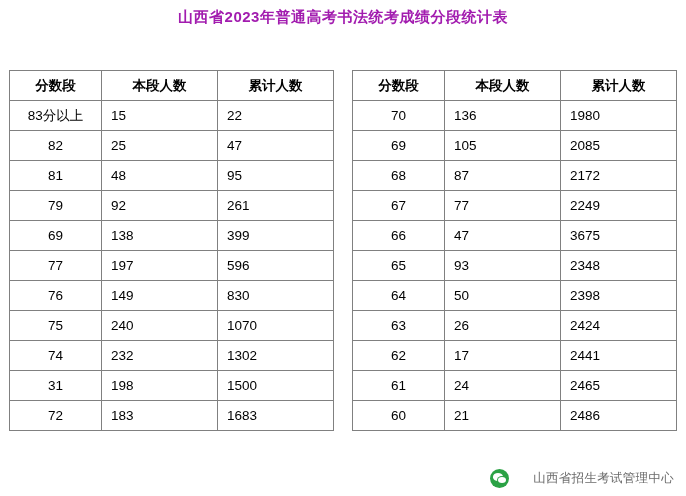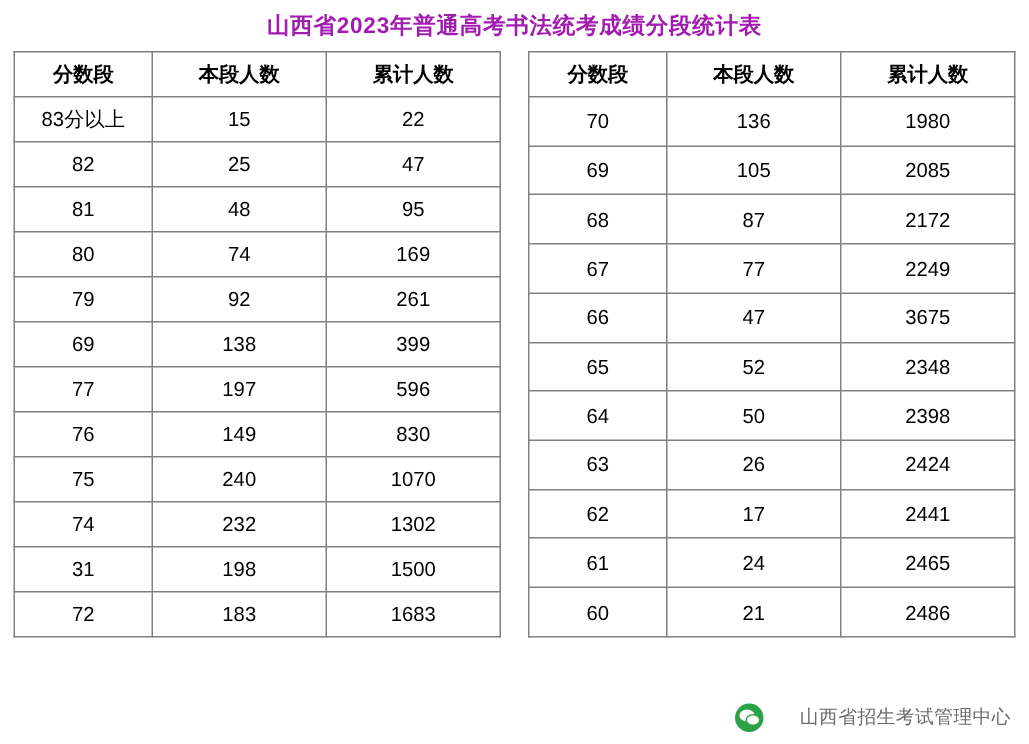--- a/index.html
+++ b/index.html
@@ -22,20 +22,21 @@
     letter-spacing: 0.5px;
     padding-top: 8px;
     padding-bottom: 7px;
     color: #a21caf;
   }
   .tables-wrap {
     display: flex;
     justify-content: space-between;
     padding: 0 9px;
     box-sizing: border-box;
+    margin-top: 36px;
   }
   table.score-table {
     border-collapse: collapse;
     table-layout: fixed;
     width: 325px;
   }
   table.score-table td,
   table.score-table th {
     border: 1px solid #808080;
     height: 30px;
@@ -48,21 +49,21 @@
     text-align: center;
     font-weight: bold;
     font-size: 13.5px;
   }
   table.score-table td.col-seg {
     text-align: center;
     width: 92px;
   }
   table.score-table td.col-count,
   table.score-table td.col-cum {
-    text-align: center;
+    text-align: left;
     width: 116px;
   }
   table.score-table th.col-seg { width: 92px; }
   th.col-count, th.col-cum { width: 116px; }
   .footer {
     position: absolute;
     right: 12px;
     bottom: 8px;
     display: flex;
     align-items: center;
@@ -121,25 +122,20 @@
         <td class="col-seg">82</td>
         <td class="col-count">25</td>
         <td class="col-cum">47</td>
       </tr>
       <tr>
         <td class="col-seg">81</td>
         <td class="col-count">48</td>
         <td class="col-cum">95</td>
       </tr>
       <tr>
-        <td class="col-seg">80</td>
-        <td class="col-count">74</td>
-        <td class="col-cum">169</td>
-      </tr>
-      <tr>
         <td class="col-seg">79</td>
         <td class="col-count">92</td>
         <td class="col-cum">261</td>
       </tr>
       <tr>
         <td class="col-seg">69</td>
         <td class="col-count">138</td>
         <td class="col-cum">399</td>
       </tr>
       <tr>
@@ -204,21 +200,21 @@
         <td class="col-count">77</td>
         <td class="col-cum">2249</td>
       </tr>
       <tr>
         <td class="col-seg">66</td>
         <td class="col-count">47</td>
         <td class="col-cum">3675</td>
       </tr>
       <tr>
         <td class="col-seg">65</td>
-        <td class="col-count">52</td>
+        <td class="col-count">93</td>
         <td class="col-cum">2348</td>
       </tr>
       <tr>
         <td class="col-seg">64</td>
         <td class="col-count">50</td>
         <td class="col-cum">2398</td>
       </tr>
       <tr>
         <td class="col-seg">63</td>
         <td class="col-count">26</td>

